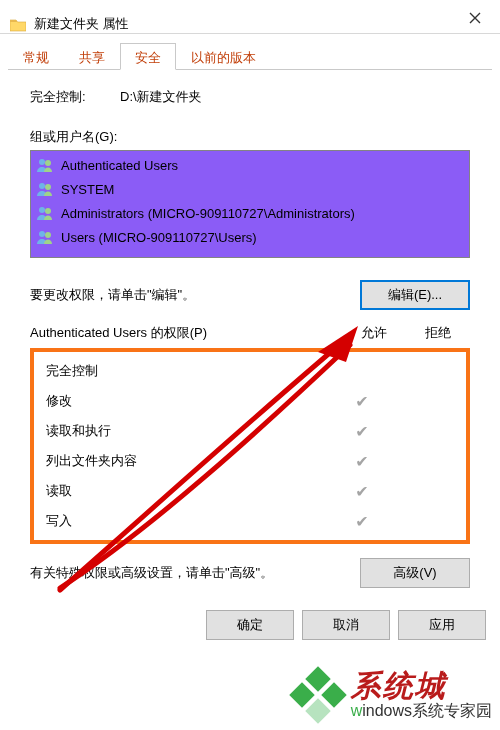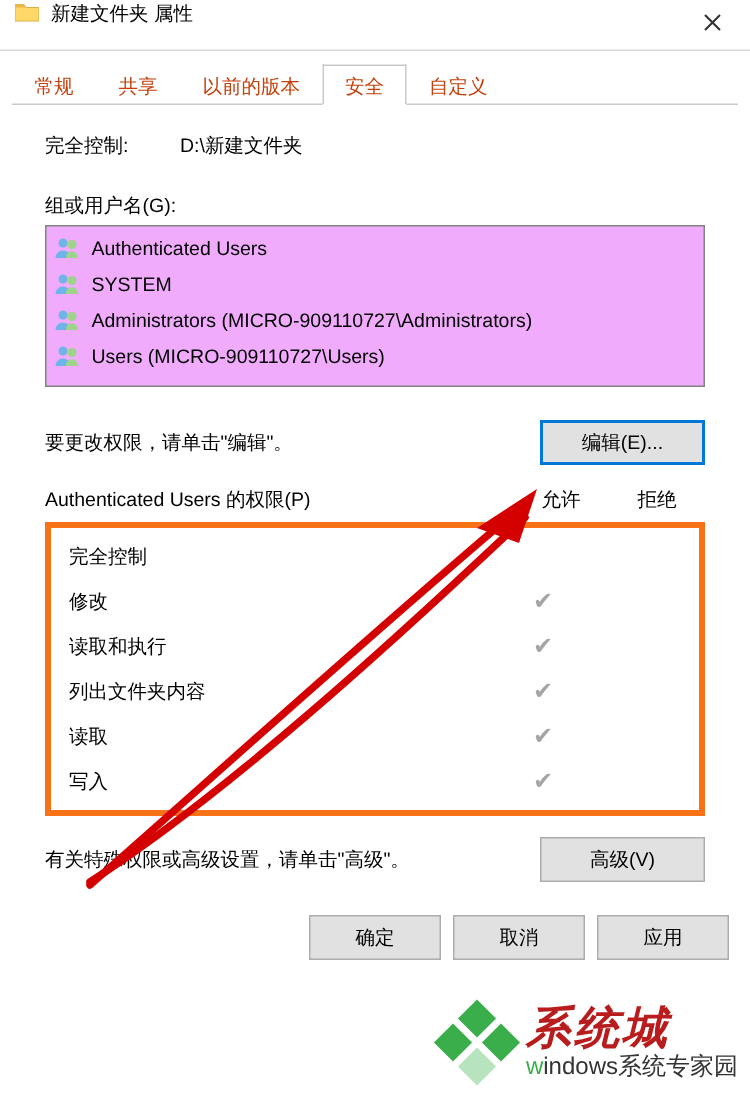--- a/index.html
+++ b/index.html
@@ -12,21 +12,21 @@
     background: #ffffff;
     color: #000;
     position: relative;
     overflow: hidden;
   }
 
   
   .titlebar {
     height: 34px;
     display: flex;
-    align-items: flex-start;
+    align-items: flex-end;
     padding: 0 2px 0 10px;
     border-bottom: 1px solid #d8d8d8;
     background: #ffffff;
   }
   .titlebar .folder-icon {
     width: 16px; height: 16px;
     margin-right: 8px;
     display: flex; align-items: center; justify-content: center;
   }
   .titlebar .folder-icon svg { display: block; }
@@ -69,21 +69,21 @@
   .row { display: flex; margin-bottom: 22px; }
   .row .label { width: 90px; }
   .row .value { flex: 1; }
 
   .section-label { margin-bottom: 4px; }
 
   .listbox {
     border: 1px solid #838383;
     height: 108px;
     padding: 2px 4px;
-    background: #f0abfc;
+    background: #8b5cf6;
     overflow: hidden;
   }
   .list-item {
     display: flex;
     align-items: center;
     height: 24px;
     white-space: nowrap;
   }
   .users-icon {
     width: 20px; height: 20px; margin-right: 6px;
@@ -211,23 +211,22 @@
     <svg width="12" height="12" viewBox="0 0 12 12">
         <path d="M1 1 L11 11 M11 1 L1 11" stroke="#333" stroke-width="1.4"></path>
       </svg>
   </div>
 </div>
 
 <div class="tab-area">
   <div class="tabstrip">
     <div class="tab">常规</div>
     <div class="tab">共享</div>
+    <div class="tab active">安全</div>
     <div class="tab">以前的版本</div>
-    <div class="tab active">安全</div>
-    <div class="tab">自定义</div>
   </div>
 
   <div class="tab-body">
 
     <div class="row">
       <div class="label">完全控制:</div>
       <div class="value">D:\新建文件夹</div>
     </div>
 
     <div class="section-label">组或用户名(G):</div>

